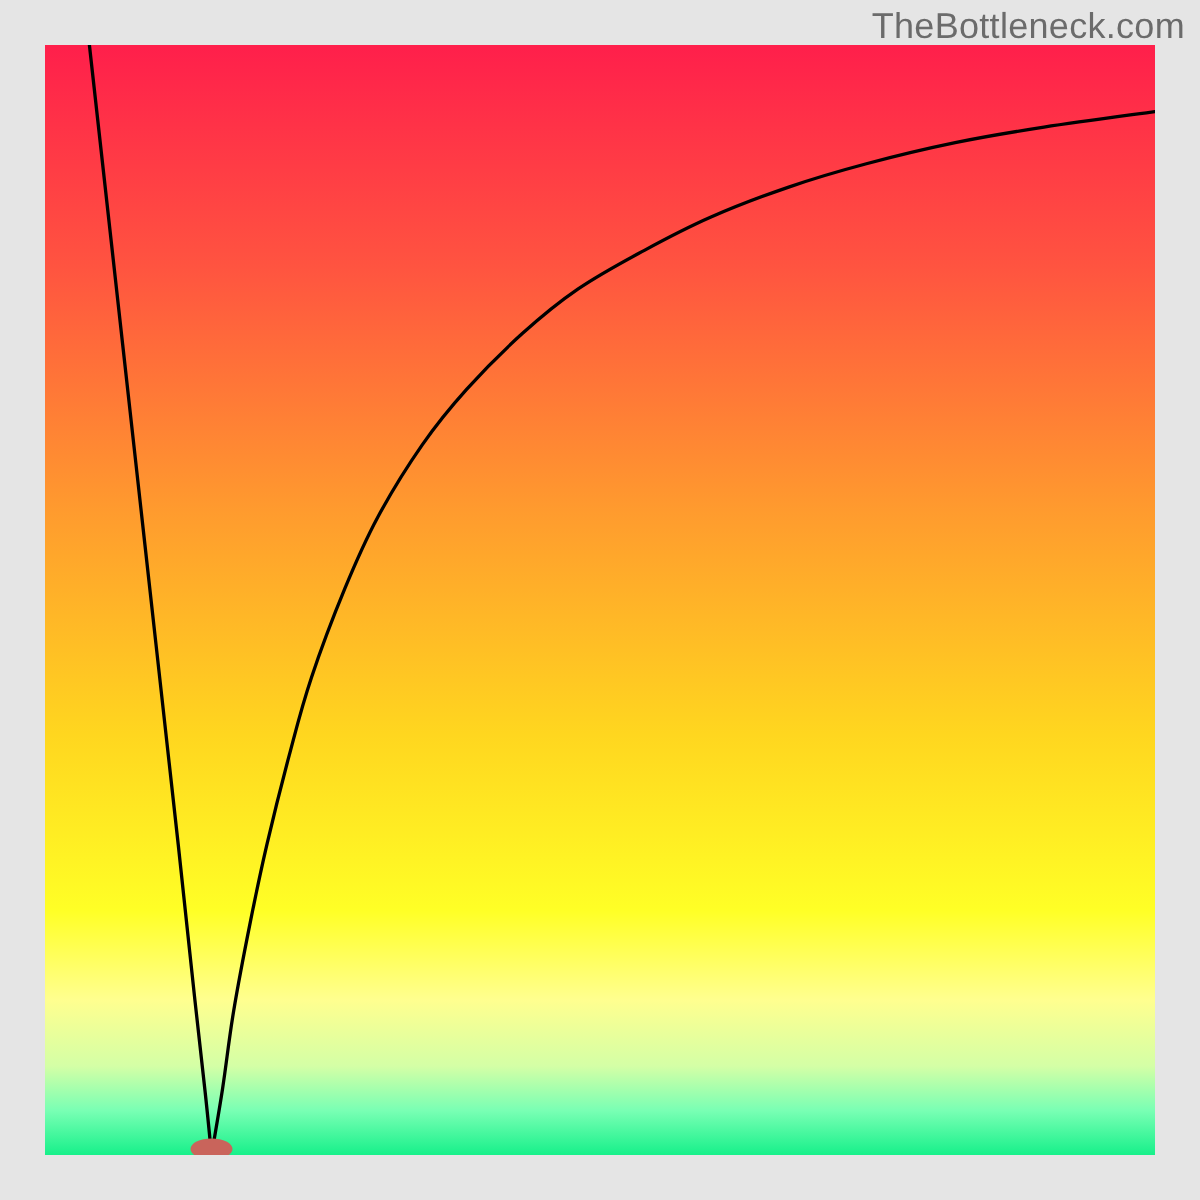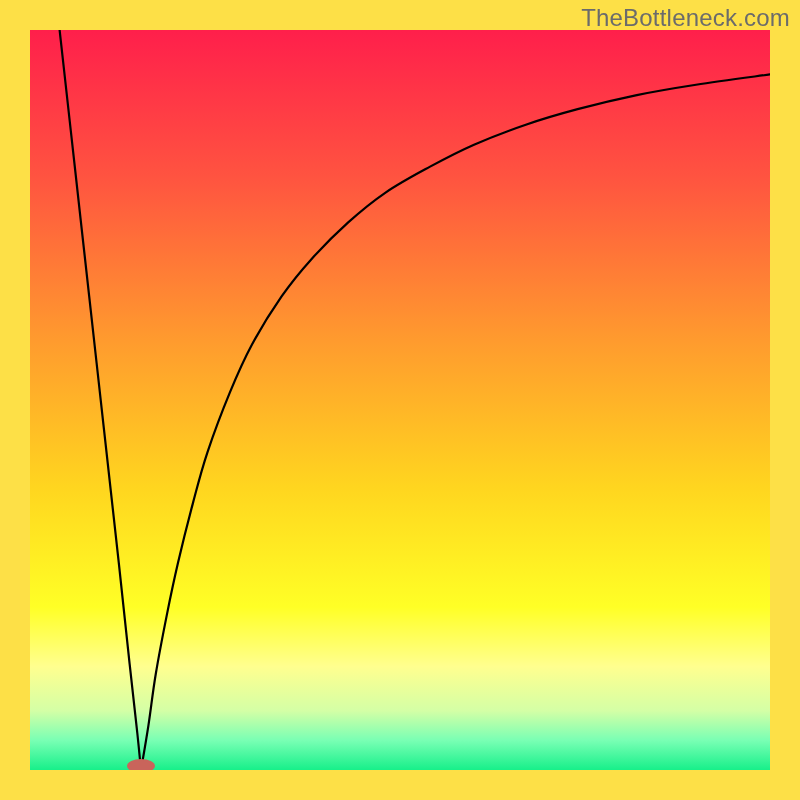--- a/index.html
+++ b/index.html
@@ -8,21 +8,21 @@
     width: 800px;
     height: 800px;
     overflow: hidden;
     background: #000;
     font-family: Arial, Helvetica, sans-serif;
   }
   .frame {
     position: absolute;
     left: 0; top: 0;
     width: 800px; height: 800px;
-    background: #fde047;
+    background: #e5e5e5;
   }
   .plot-area {
     position: absolute;
     left: 30px;
     top: 30px;
     width: 740px;
     height: 740px;
     overflow: hidden;
   }
   .watermark {

